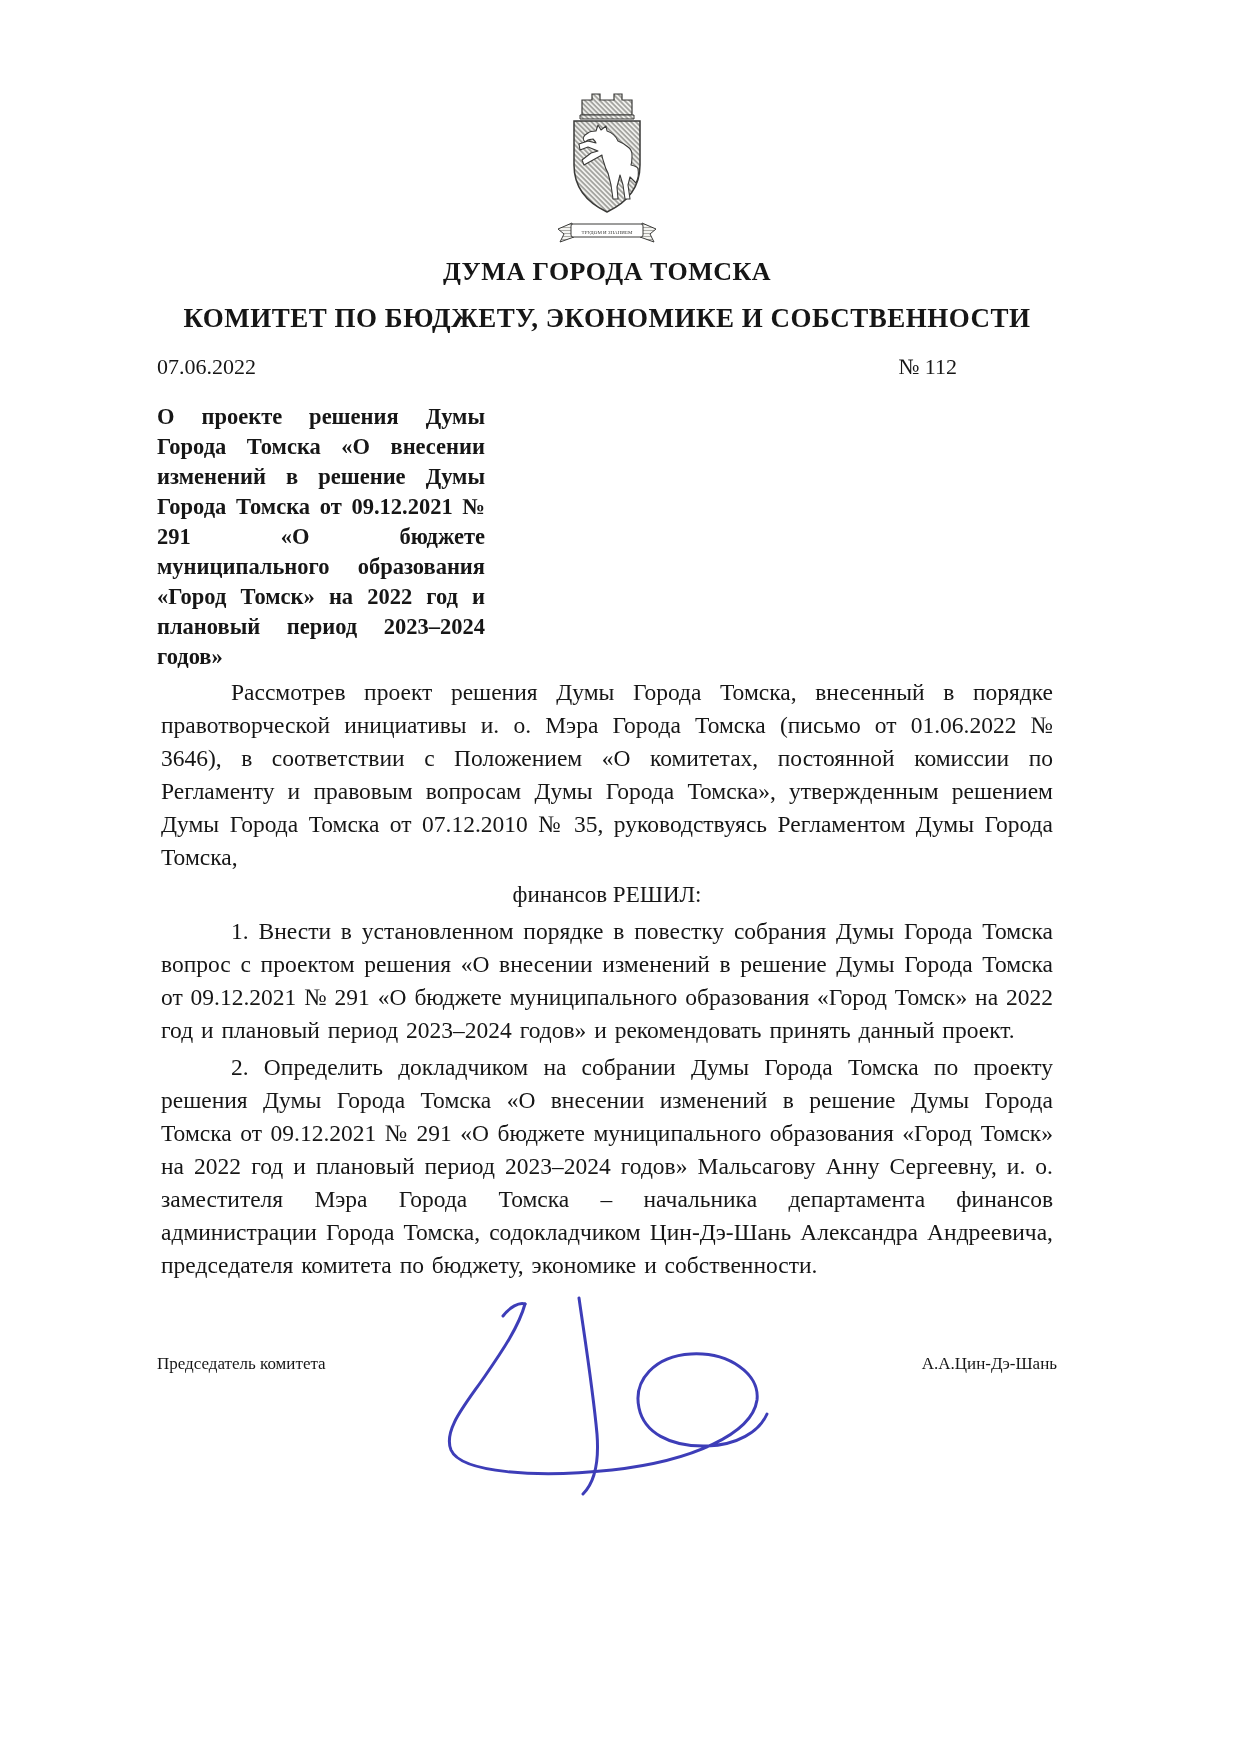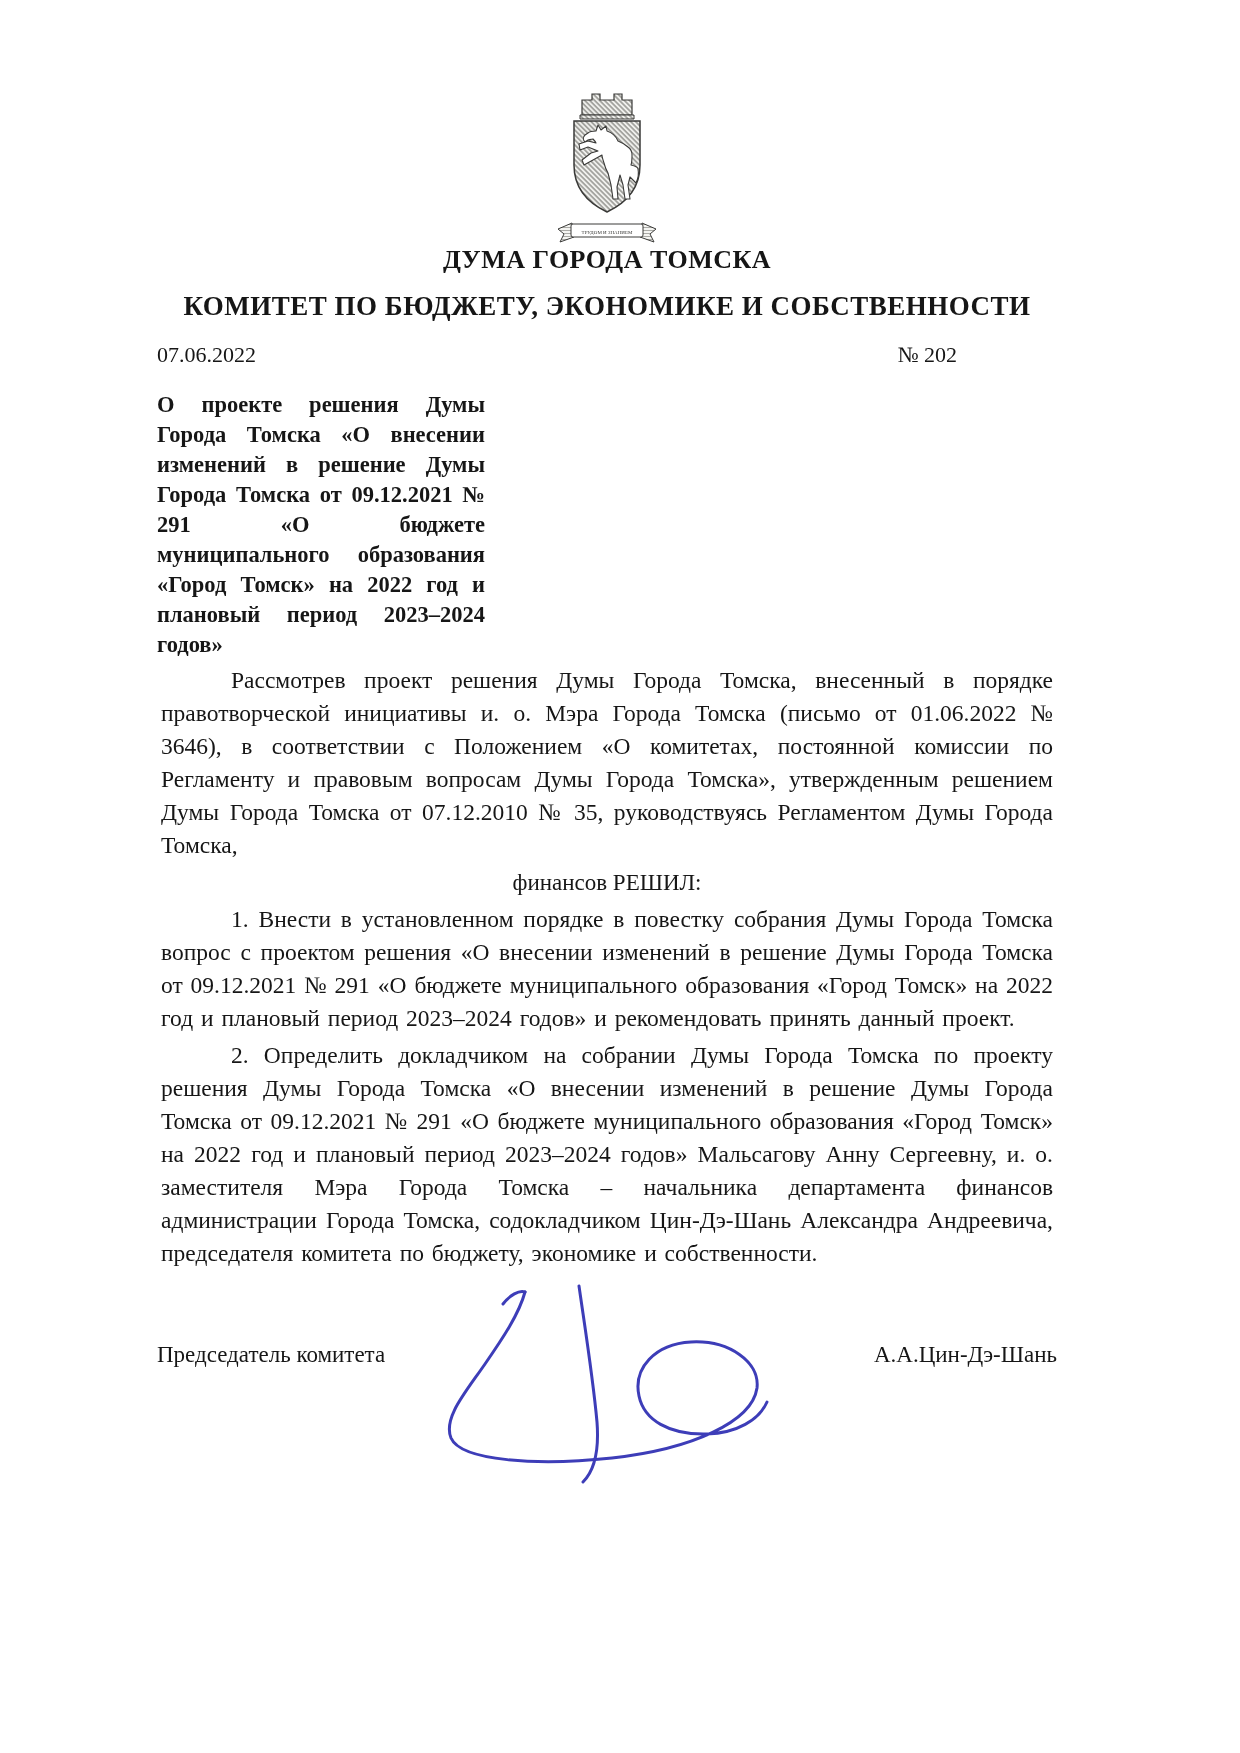--- a/index.html
+++ b/index.html
@@ -23,21 +23,21 @@
   }
 
   .emblem-wrap {
     margin: 85px auto 0;
     width: 116px;
     display: flex;
     justify-content: center;
   }
 
   .org-line-1 {
-    margin-top: 0;
+    margin-top: 12px;
     text-align: center;
     font-weight: bold;
     font-size: 26px;
     letter-spacing: 0.5px;
   }
   .org-line-2 {
     margin-top: 16px;
     text-align: center;
     font-weight: bold;
     font-size: 27px;
@@ -83,21 +83,21 @@
     text-align: center;
     font-size: 23px;
     word-spacing: normal;
   }
 
   .sig-row {
     position: relative;
     margin-top: 72px;
     display: flex;
     justify-content: space-between;
-    font-size: 23px;
+    font-size: 17px;
   }
   .sig-name { }
 
   .signature-svg {
     position: absolute;
     left: 250px;
     top: -62px;
     width: 388px;
     height: 216px;
     pointer-events: none;
@@ -144,21 +144,21 @@
         </g>
         <text x="55" y="148.5" text-anchor="middle" font-size="5" fill="#3a3a38" font-family="Liberation Serif, serif">ТРУДОМ И ЗНАНИЕМ</text>
       </svg>
     </div>
 
     <div class="org-line-1">ДУМА ГОРОДА ТОМСКА</div>
     <div class="org-line-2">КОМИТЕТ ПО БЮДЖЕТУ, ЭКОНОМИКЕ И СОБСТВЕННОСТИ</div>
 
     <div class="meta-row">
       <span class="meta-date">07.06.2022</span>
-      <span class="meta-number">№ 202</span>
+      <span class="meta-number">№ 112</span>
     </div>
 
     <div class="subject">О проекте решения Думы Города Томска «О внесении изменений в решение Думы Города Томска от 09.12.2021 № 291 «О бюджете муниципального образования «Город Томск» на 2022 год и плановый период 2023–2024 годов»</div>
 
     <div class="body-text">
       <p class="para preamble">Рассмотрев проект решения Думы Города Томска, внесенный в порядке правотворческой инициативы и. о. Мэра Города Томска (письмо от 01.06.2022 № 3646), в соответствии с Положением «О комитетах, постоянной комиссии по Регламенту и правовым вопросам Думы Города Томска», утвержденным решением Думы Города Томска от 07.12.2010 № 35, руководствуясь Регламентом Думы Города Томска,</p>
       <p class="para resolved" style="text-indent:0;">финансов РЕШИЛ:</p>
       <p class="para">1. Внести в установленном порядке в повестку собрания Думы Города Томска вопрос с проектом решения «О внесении изменений в решение Думы Города Томска от 09.12.2021 № 291 «О бюджете муниципального образования «Город Томск» на 2022 год и плановый период 2023–2024 годов» и рекомендовать принять данный проект.</p>
       <p class="para">2. Определить докладчиком на собрании Думы Города Томска по проекту решения Думы Города Томска «О внесении изменений в решение Думы Города Томска от 09.12.2021 № 291 «О бюджете муниципального образования «Город Томск» на 2022 год и плановый период 2023–2024 годов» Мальсагову Анну Сергеевну, и. о. заместителя Мэра Города Томска – начальника департамента финансов администрации Города Томска, содокладчиком Цин-Дэ-Шань Александра Андреевича, председателя комитета по бюджету, экономике и собственности.</p>
     </div>

